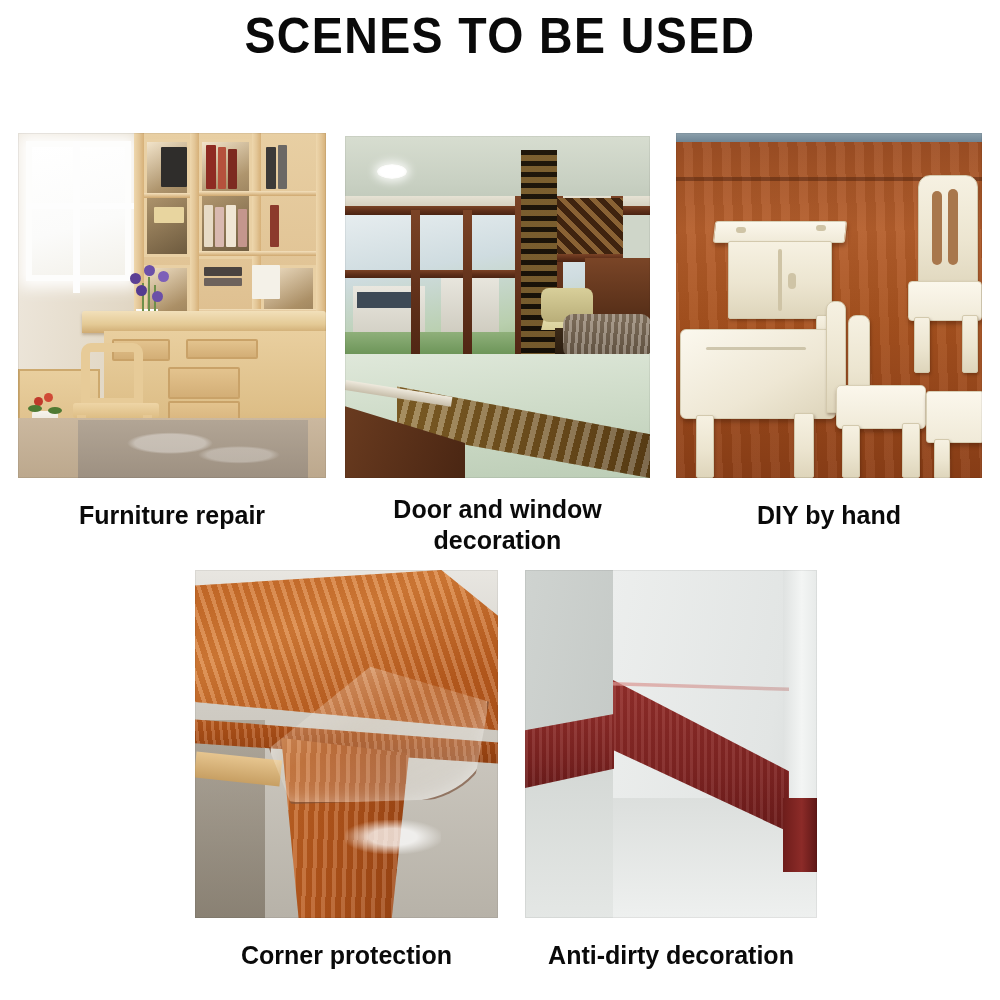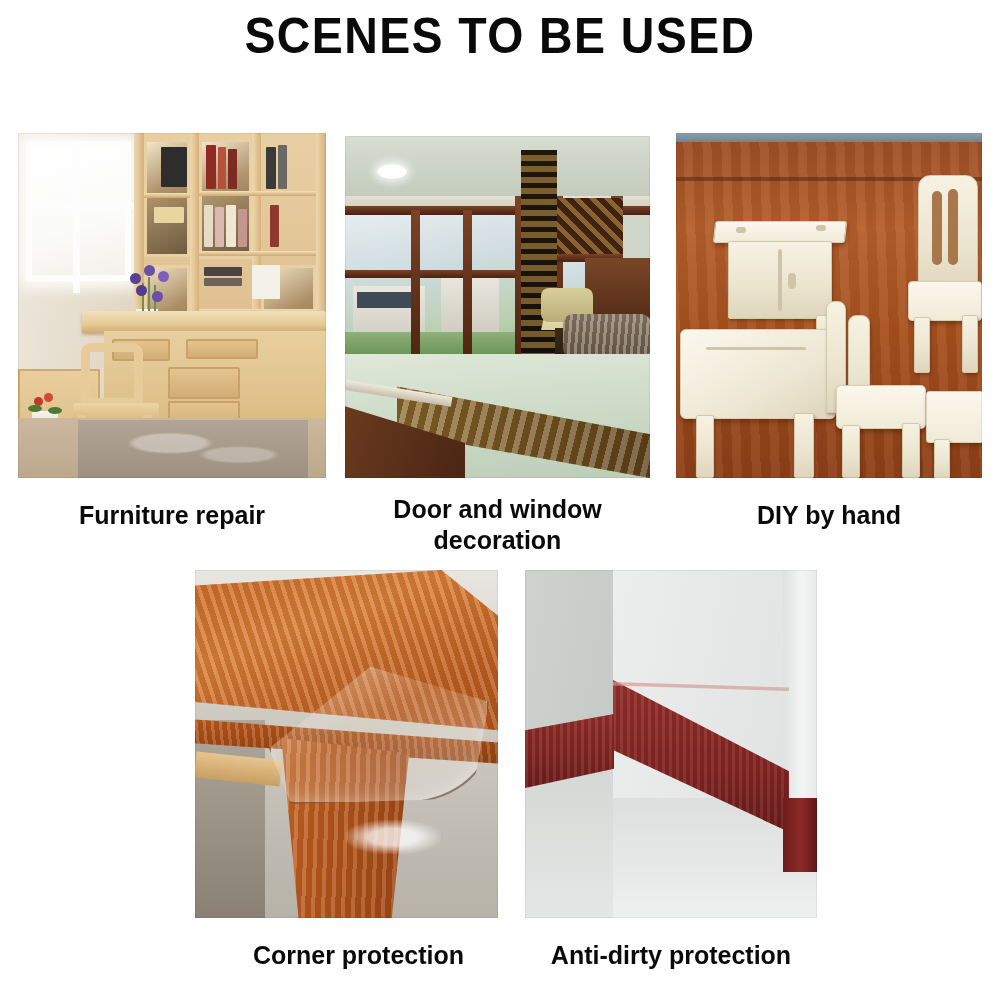--- a/index.html
+++ b/index.html
@@ -573,28 +573,28 @@
   <div class="p4-shadowL"></div>
   <div class="p4-rail"></div>
   <div class="p4-top"></div>
   <div class="p4-edge"></div>
   <div class="p4-leg"></div>
   <div class="p4-guard"></div>
   <div class="p4-gloss"></div>
   <div class="tile-border"></div>
 </div>
 
-<div class="caption" style="left:207px; top:940px; width:303px;">Corner protection</div>
+<div class="caption" style="left:195px; top:940px; width:303px;">Corner protection</div>
 
 <div class="tile" id="tile-baseboard">
   <div class="p5-wall-right"></div>
   <div class="p5-wall-left"></div>
   <div class="p5-corner-post"></div>
   <div class="p5-floor-right"></div>
   <div class="p5-floor-left"></div>
   <div class="p5-base-right"></div>
   <div class="p5-base-left"></div>
   <div class="p5-base-hl"></div>
   <div class="p5-base-cap"></div>
   <div class="tile-border"></div>
 </div>
 
-<div class="caption" style="left:525px; top:940px; width:292px;">Anti-dirty protection</div>
+<div class="caption" style="left:525px; top:940px; width:292px;">Anti-dirty decoration</div>
 
 </body></html>

